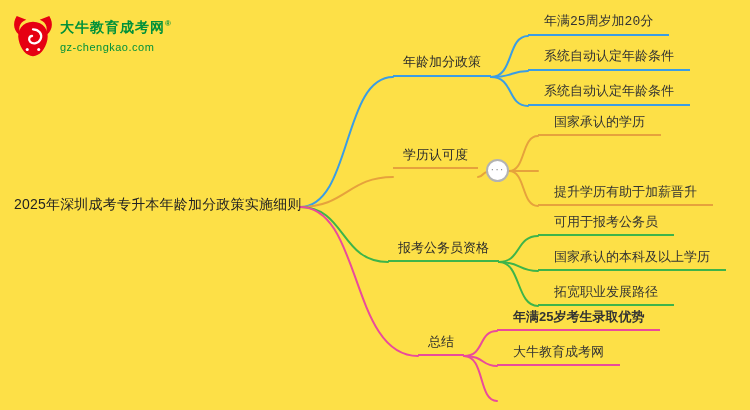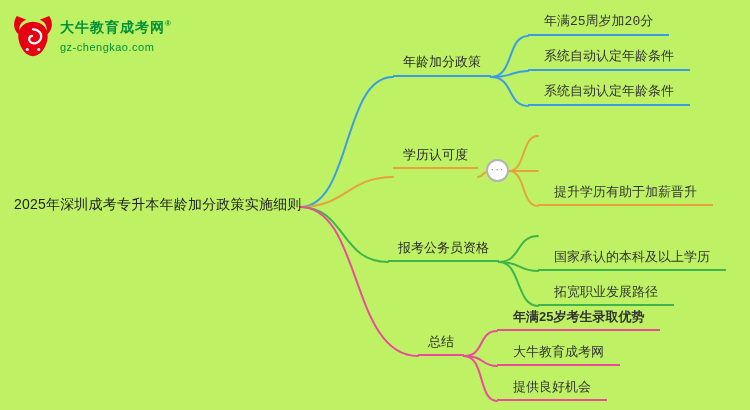--- a/index.html
+++ b/index.html
@@ -1,16 +1,16 @@
 <!DOCTYPE html>
 <html><head>
 <meta charset="utf-8">
 <style>
   html,body{margin:0;padding:0;background:#fff;}
-  .stage{position:relative;width:750px;height:410px;background:#bef264;overflow:hidden;
+  .stage{position:relative;width:750px;height:410px;background:#fde047;overflow:hidden;
          font-family:"Liberation Sans","DejaVu Sans",sans-serif;}
   svg.links{position:absolute;left:0;top:0;pointer-events:none;}
   .node{position:absolute;white-space:nowrap;font-size:13px;color:#333;height:25px;
         line-height:21px;box-sizing:border-box;border-bottom:2px solid;padding:0 16px;
         text-align:center;cursor:default;}
   .label{padding:0 10px;color:#2b2b2b;}
   .b0{border-color:#3a9de4;font-family:Liberation Mono, monospace;}
   .b1{border-color:#e6a23c;}
   .b2{border-color:#3eb44a;}
   .b3{border-color:#ea4b9b;}
@@ -74,24 +74,25 @@
 
   <div class="root">2025年深圳成考专升本年龄加分政策实施细则</div>
 
   <div class="node label b0" style="left:393px;top:52px;">年龄加分政策</div>
   <div class="node b0" style="left:528px;top:11px;">年满25周岁加20分</div>
   <div class="node b0" style="left:528px;top:46px;">系统自动认定年龄条件</div>
   <div class="node b0" style="left:528px;top:81px;">系统自动认定年龄条件</div>
 
   <div class="node label b1" style="left:393px;top:144px;text-align:right;">学历认可度</div>
   <div class="collapse">···</div>
+  <div class="node b1" style="left:538px;top:111px;">国家承认的学历</div>
   <div class="node label b2" style="left:388px;top:237px;">报考公务员资格</div>
 
   <div class="node b1" style="left:538px;top:181px;">提升学历有助于加薪晋升</div>
+  <div class="node b2" style="left:538px;top:211px;">可用于报考公务员</div>
   <div class="node b2" style="left:538px;top:246px;">国家承认的本科及以上学历</div>
   <div class="node b2" style="left:538px;top:281px;">拓宽职业发展路径</div>
 
   <div class="node label b3" style="left:418px;top:331px;">总结</div>
   <div class="node b3" style="left:497px;top:306px;font-weight:bold;">年满25岁考生录取优势</div>
   <div class="node b3" style="left:497px;top:341px;">大牛教育成考网</div>
-  <div class="node b3" style="left:497px;top:376px;">提供良好机会</div>
 
 </div>
 
 </body></html>

